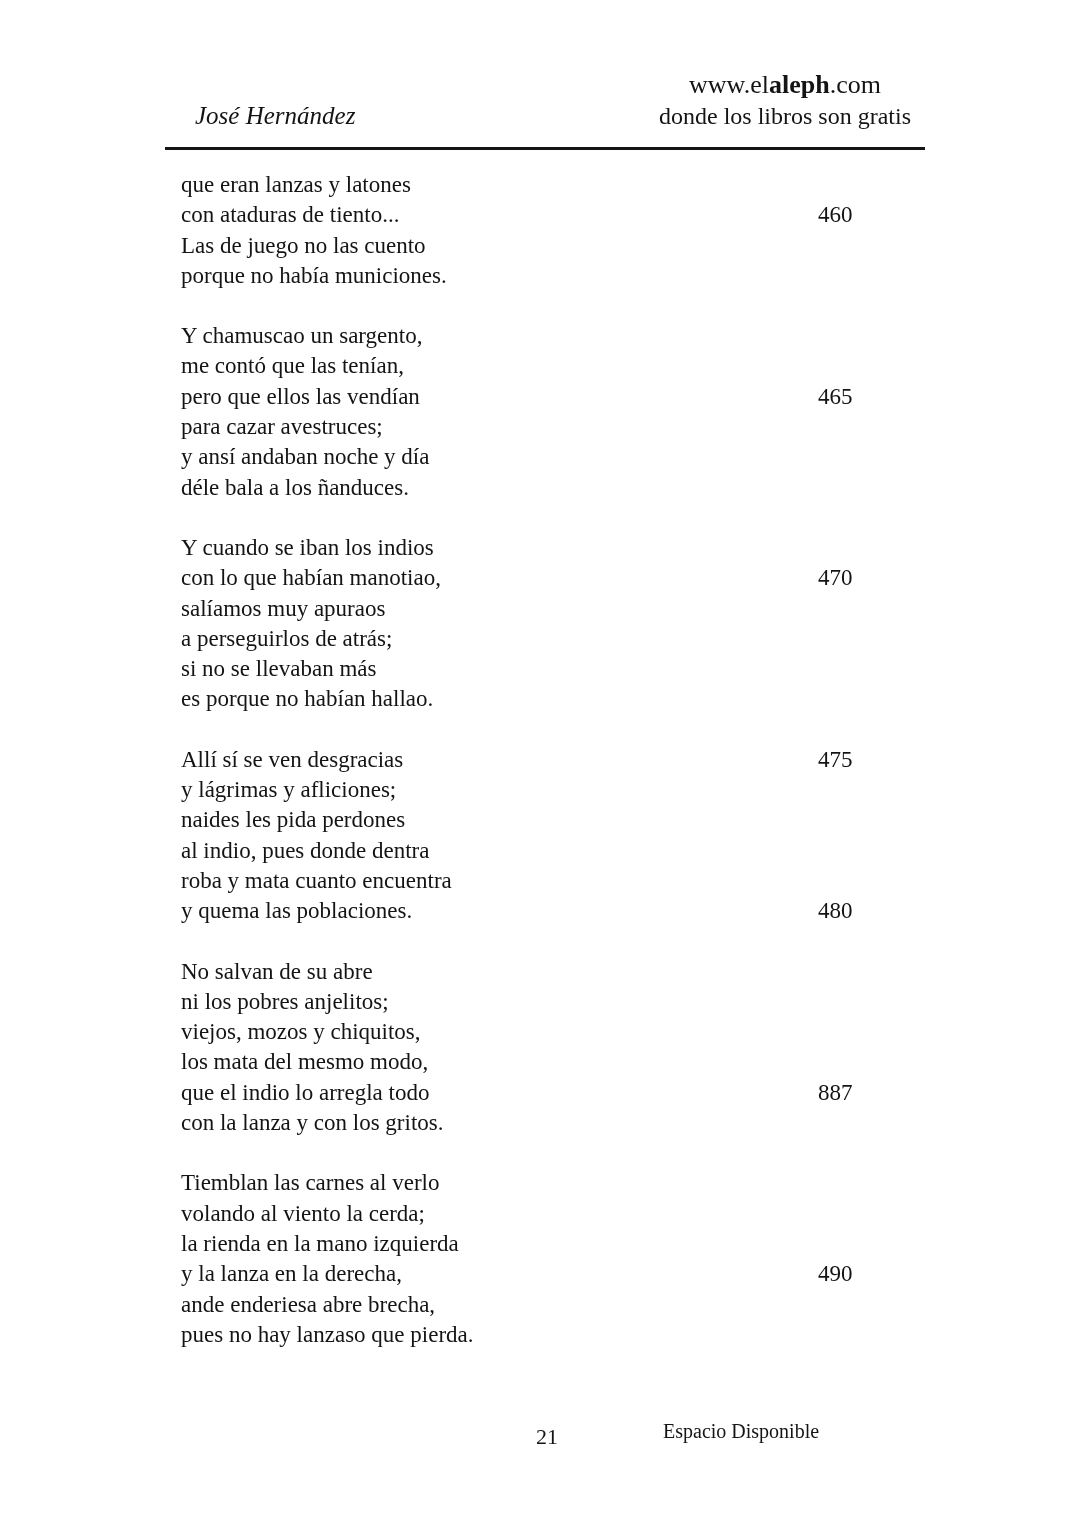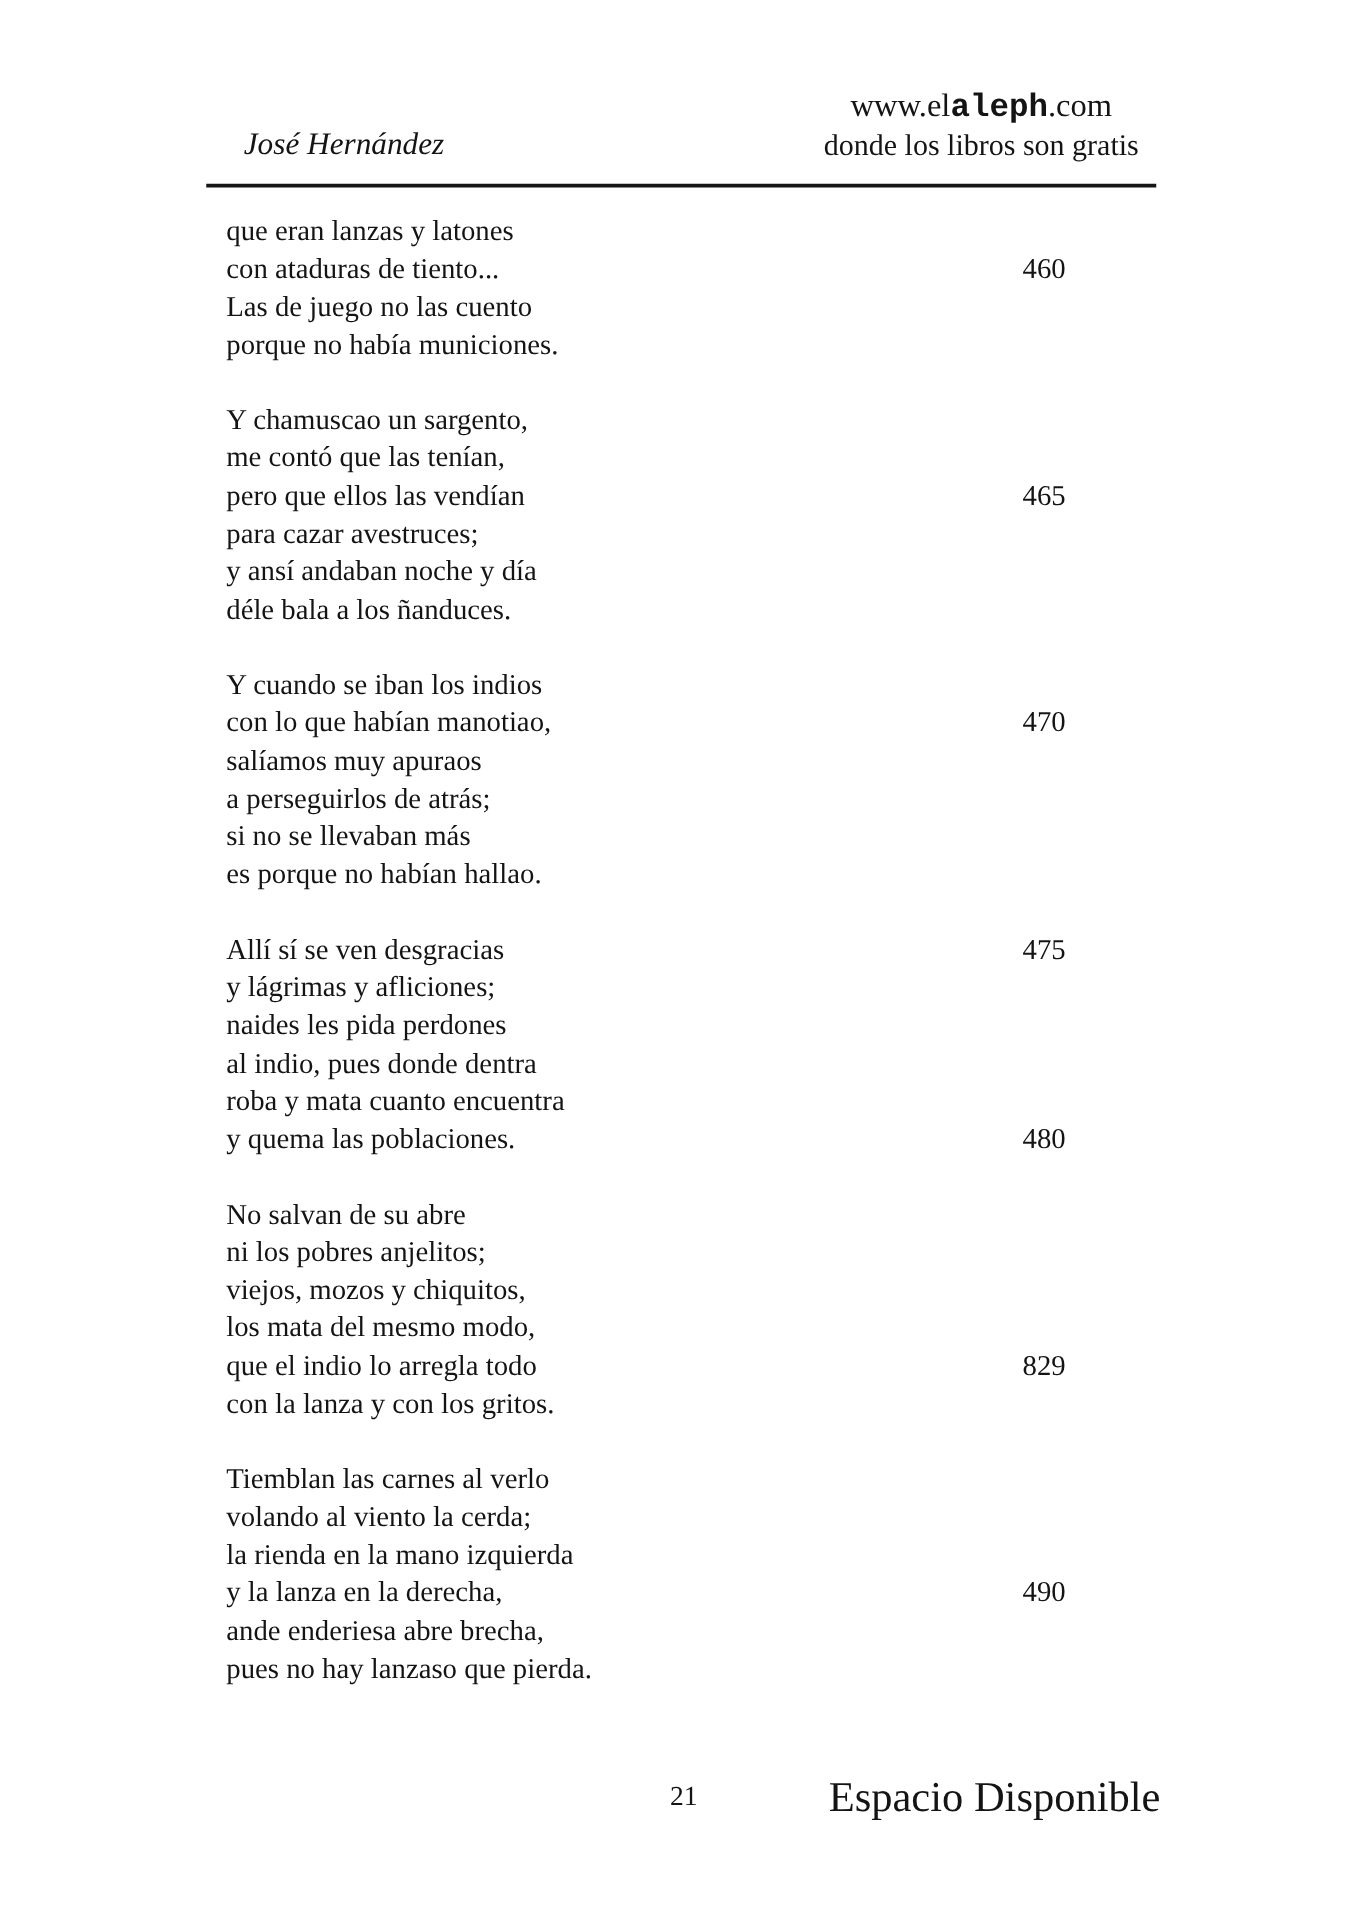--- a/index.html
+++ b/index.html
@@ -17,21 +17,21 @@
     position: absolute; left: 195px; top: 102px;
     font-size: 25px; font-style: italic;
     white-space: nowrap;
     text-align: right;
   }
   .site-block {
     position: absolute; left: 620px; top: 70px; width: 330px;
     text-align: center;
   }
   .site-url { font-size: 26px; }
-  .site-url b { font-weight: 700; font-family: Liberation Mono, monospace; }
+  .site-url b { font-weight: 700; }
   .site-tagline { font-size: 24px; margin-top: 3px; }
 
   .rule {
     position: absolute; left: 165px; top: 147px;
     width: 760px; height: 3px; background: #161616;
   }
 
   .poem {
     position: absolute; left: 181px; top: 170px; width: 720px;
     font-size: 23px;
@@ -43,21 +43,21 @@
     white-space: nowrap;
   }
   .line-number { position: absolute; left: 637px; top: 0; }
 
   .page-number {
     position: absolute; left: 536px; top: 1424px;
     font-size: 22px;
   }
   .watermark {
     position: absolute; left: 663px; top: 1420px;
-    font-size: 34px; white-space: nowrap;
+    font-size: 20px; white-space: nowrap;
   }
 </style>
 </head>
 <body>
 
 <div class="page">
 
   <div class="author">José Hernández</div>
 
   <div class="site-block">
@@ -96,21 +96,21 @@
         <div class="line"><span>naides les pida perdones</span></div>
         <div class="line"><span>al indio, pues donde dentra</span></div>
         <div class="line"><span>roba y mata cuanto encuentra</span></div>
         <div class="line"><span>y quema las poblaciones.</span><span class="line-number">480</span></div>
       </div>
       <div class="stanza">
         <div class="line"><span>No salvan de su abre</span></div>
         <div class="line"><span>ni los pobres anjelitos;</span></div>
         <div class="line"><span>viejos, mozos y chiquitos,</span></div>
         <div class="line"><span>los mata del mesmo modo,</span></div>
-        <div class="line"><span>que el indio lo arregla todo</span><span class="line-number">829</span></div>
+        <div class="line"><span>que el indio lo arregla todo</span><span class="line-number">887</span></div>
         <div class="line"><span>con la lanza y con los gritos.</span></div>
       </div>
       <div class="stanza">
         <div class="line"><span>Tiemblan las carnes al verlo</span></div>
         <div class="line"><span>volando al viento la cerda;</span></div>
         <div class="line"><span>la rienda en la mano izquierda</span></div>
         <div class="line"><span>y la lanza en la derecha,</span><span class="line-number">490</span></div>
         <div class="line"><span>ande enderiesa abre brecha,</span></div>
         <div class="line"><span>pues no hay lanzaso que pierda.</span></div>
       </div>

